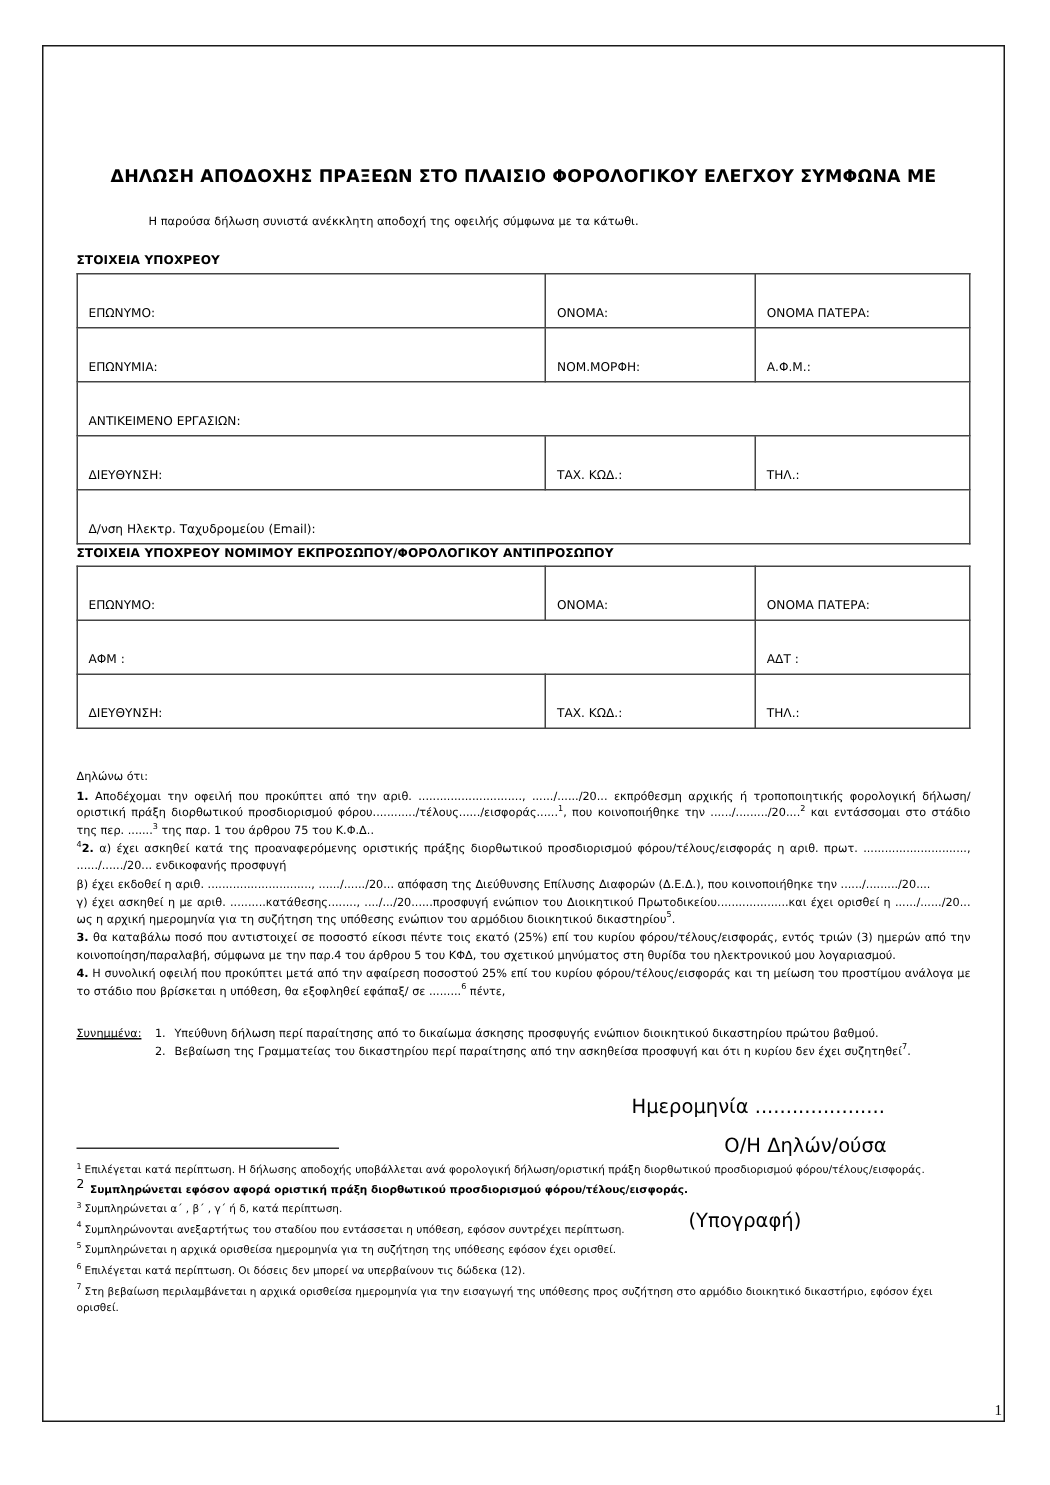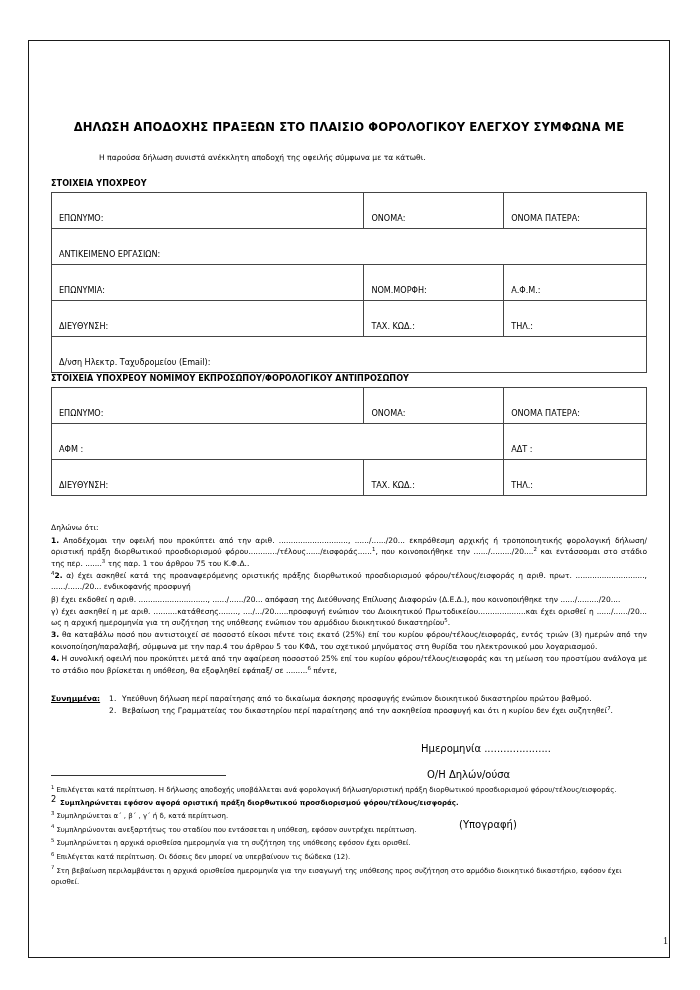--- a/index.html
+++ b/index.html
@@ -12,21 +12,21 @@
     height: 990px;
     font-family: "DejaVu Sans", "Liberation Sans", sans-serif;
     color: #000000;
     position: relative;
     overflow: hidden;
   }
 
   #page {
     position: absolute;
     left: 28px;
-    top: 40px;
+    top: 30px;
     width: 642px;
     height: 918px;
     border: 1.5px solid #1a1a1a;
     box-sizing: border-box;
     background: #fff;
   }
 
   #inner {
     position: absolute;
     left: 22px;
@@ -102,39 +102,39 @@
   sup.pre { vertical-align: super; }
 
   
   .attach {
     margin-top: 17px;
     font-size: 7.5px;
     line-height: 11.6px;
     display: flex;
   }
   .attach-label {
-    font-weight: bold;
+    font-weight: normal;
     text-decoration: underline;
     white-space: nowrap;
     padding-right: 9px;
   }
   .attach-list { flex: 1; }
   .attach-item { display: flex; }
   .attach-idx { width: 13px; flex: 0 0 13px; }
   .attach-txt { flex: 1; }
 
   
   .sig-block {
     margin-top: 27px;
-    font-size: 10px;
+    font-size: 13px;
     line-height: 11.6px;
     padding-left: 370px;
   }
   .sig-date { margin-bottom: 14px; }
-  .sig-who { margin-bottom: 38px; padding-left: 6px; }
+  .sig-who { margin-bottom: 38px; padding-left: 6px; text-align: center; }
   .sig-caption { padding-left: 38px; }
 
   
   .fn-rule {
     position: absolute;
     left: 0px;
     top: 734px;
     width: 175px;
     height: 0;
     border-top: 1.1px solid #333;
@@ -199,26 +199,26 @@
           <col class="col-b">
           <col class="col-c">
         </colgroup>
       <tbody>
         <tr>
           <td>ΕΠΩΝΥΜΟ:</td>
           <td>ΟΝΟΜΑ:</td>
           <td>ΟΝΟΜΑ ΠΑΤΕΡΑ:</td>
         </tr>
         <tr>
-          <td colspan="3">ΑΝΤΙΚΕΙΜΕΝΟ ΕΡΓΑΣΙΩΝ:</td>
-        </tr>
-        <tr>
           <td>ΕΠΩΝΥΜΙΑ:</td>
           <td>ΝΟΜ.ΜΟΡΦΗ:</td>
           <td>Α.Φ.Μ.:</td>
+        </tr>
+        <tr>
+          <td colspan="3">ΑΝΤΙΚΕΙΜΕΝΟ ΕΡΓΑΣΙΩΝ:</td>
         </tr>
         <tr>
           <td>ΔΙΕΥΘΥΝΣΗ:</td>
           <td>ΤΑΧ. ΚΩΔ.:</td>
           <td>ΤΗΛ.:</td>
         </tr>
         <tr>
           <td colspan="3">Δ/νση Ηλεκτρ. Ταχυδρομείου (Email):</td>
         </tr>
       </tbody>

